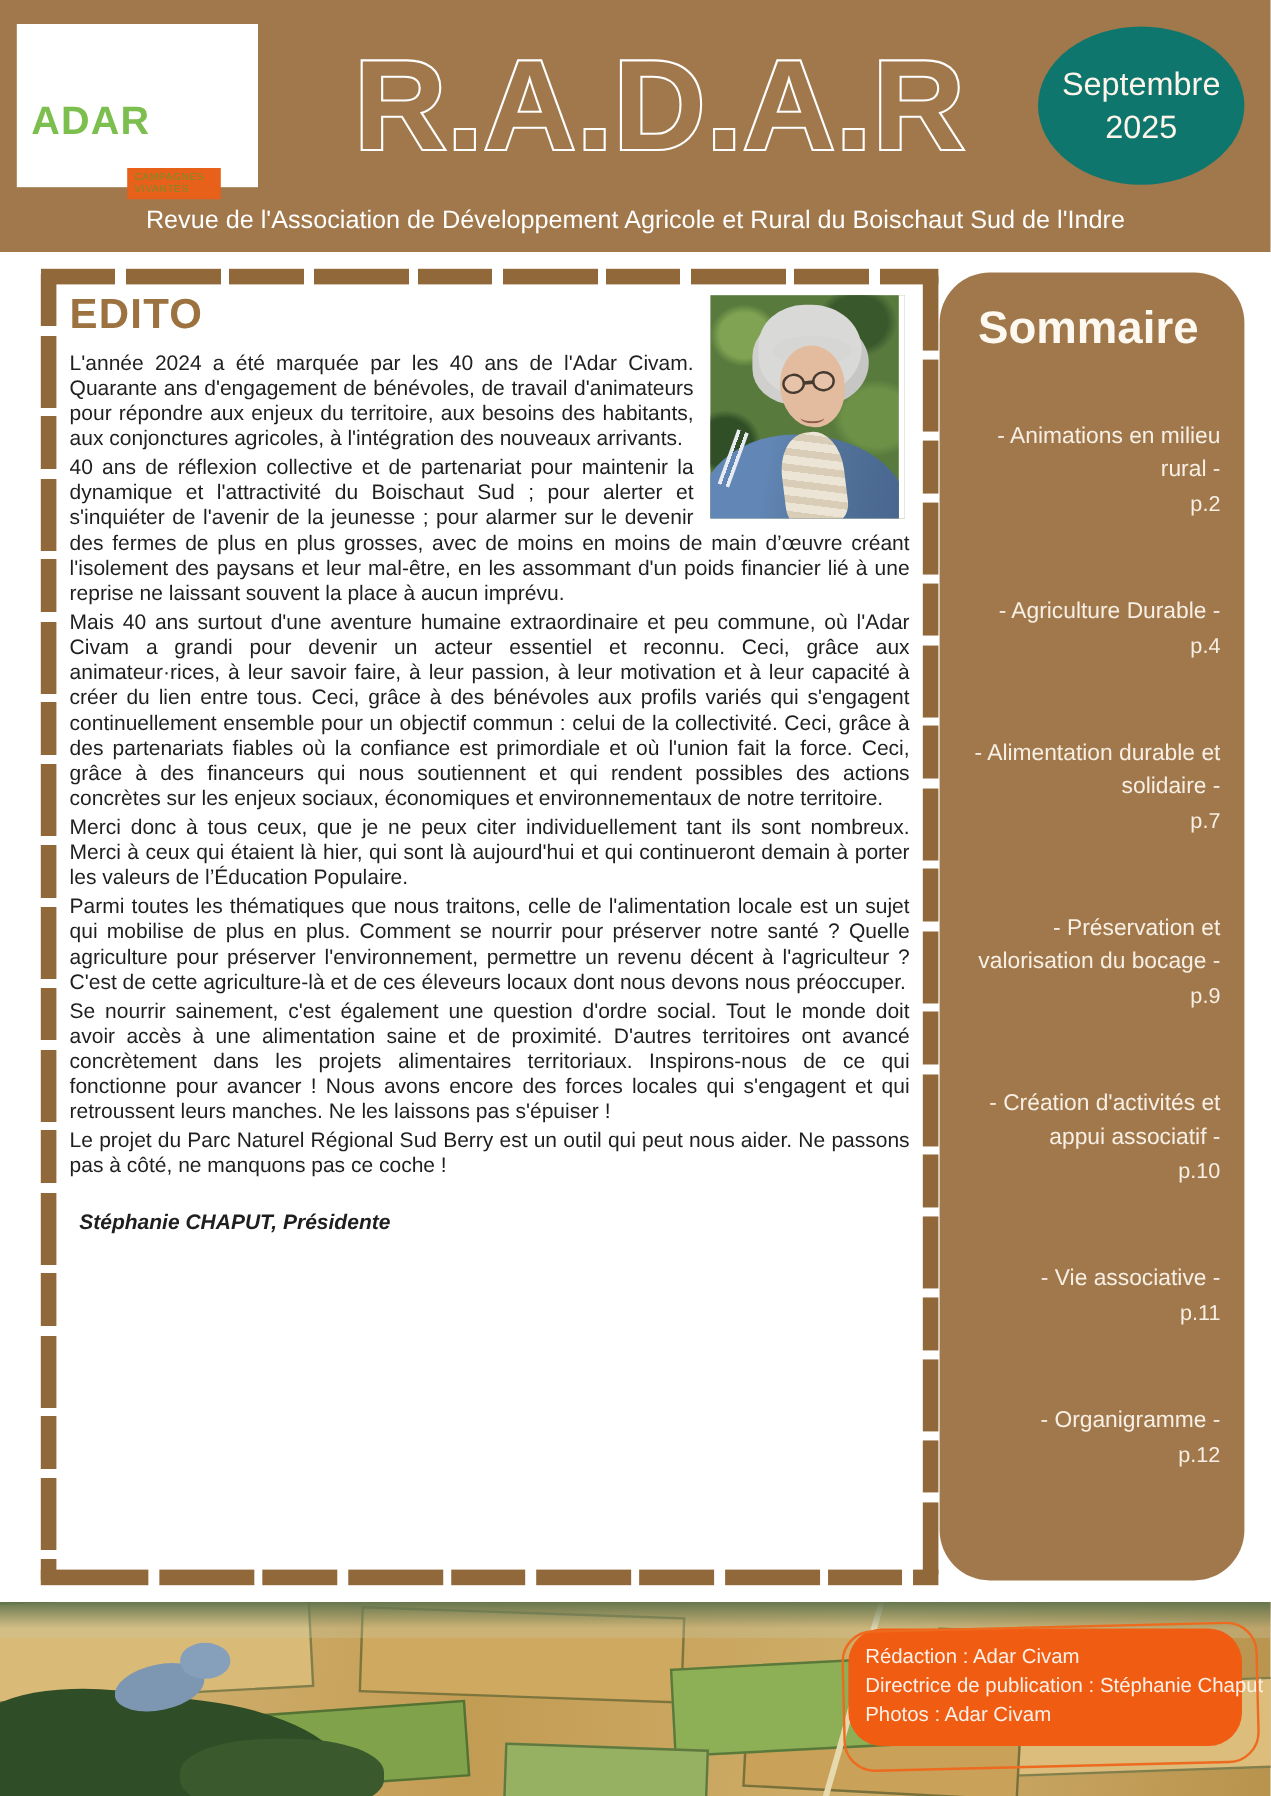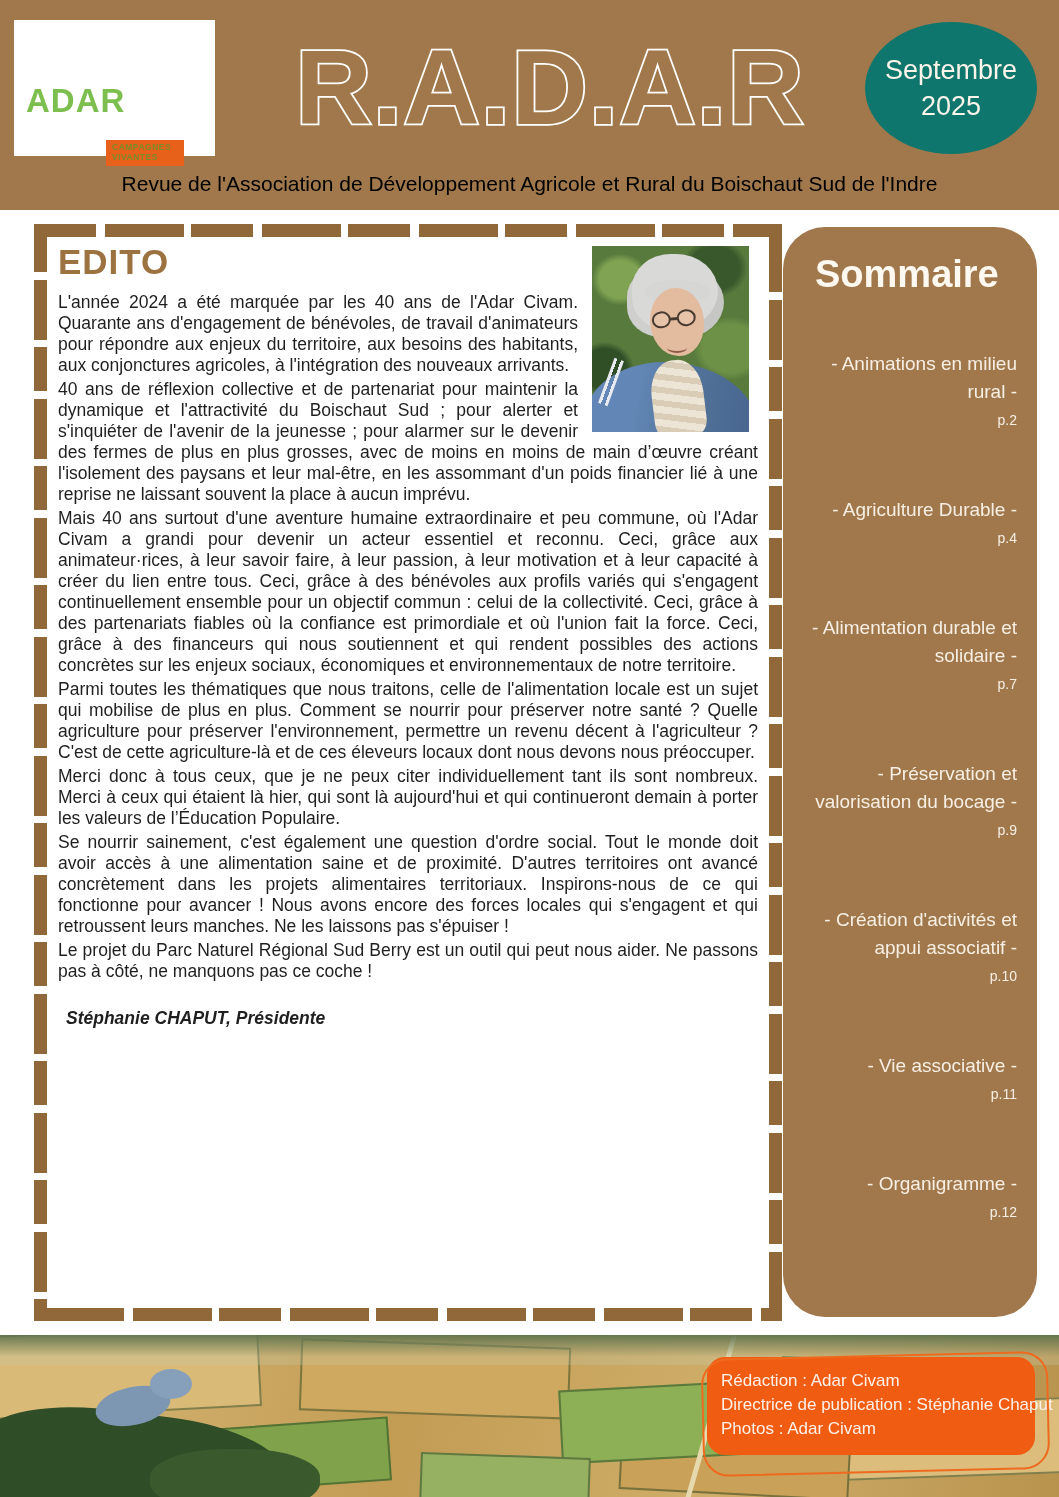--- a/index.html
+++ b/index.html
@@ -10,27 +10,27 @@
   .masthead { position:absolute; left:0; top:0; width:1059px; height:210px; background:#a1784b; }
   .logo-box { position:absolute; left:14px; top:20px; width:201px; height:136px; background:#ffffff; }
   .logo-adar { position:absolute; left:12px; top:62px; font-size:33px; font-weight:bold; color:#7dbf4e; letter-spacing:1px; }
   .logo-green { position:absolute; left:92px; top:30px; width:78px; height:90px; background:#8cc63f; }
   .logo-civam { position:absolute; left:0; right:0; bottom:10px; text-align:center; font-size:27px; font-weight:bold; color:#ffffff; letter-spacing:0.5px; }
   .logo-spiral { position:absolute; right:6px; top:4px; width:40px; height:40px; }
   .leaf { position:absolute; background:#8cc63f; border-radius:0 100% 0 100%; }
   .leaf1 { width:26px; height:13px; right:-8px; top:-14px; transform:rotate(-18deg); }
   .leaf2 { width:17px; height:9px; right:-20px; top:-2px; transform:rotate(22deg); }
   .logo-orange { position:absolute; left:92px; top:120px; width:78px; height:26px; background:#e8611a; padding:2px 0 0 6px; }
-  .logo-tagline { font-size:8.5px; font-weight:bold; color:#7a8c2a; line-height:10px; letter-spacing:0.5px; width:70px; }
+  .logo-tagline { font-size:8.5px; font-weight:normal; color:#7a8c2a; line-height:10px; letter-spacing:0.5px; width:70px; }
 
   .radar-title { position:absolute; left:250px; top:14px; width:600px; height:140px; }
   .issue-badge { position:absolute; left:865px; top:22px; width:172px; height:132px; background:#0f766e; border-radius:50%;
                  display:flex; flex-direction:column; align-items:center; justify-content:center; gap:6px; }
   .issue-badge span { color:#fdf4ea; font-size:27px; line-height:30px; }
-  .masthead-subtitle { position:absolute; left:40px; right:40px; bottom:14px; text-align:center; color:#000000; font-size:21px; }
+  .masthead-subtitle { position:absolute; left:40px; right:40px; bottom:14px; text-align:center; color:#ffffff; font-size:21px; }
 
   
   .edito-box { position:absolute; left:8px; top:224px; width:748px; height:1097px; background:#ffffff;margin-left:26px; }
   .dash { position:absolute; background-repeat:repeat; }
   .dash-h { height:13px; left:0; right:0; background-image:repeating-linear-gradient(90deg,#916839 0 62px, transparent 62px 71px, #916839 71px 150px, transparent 150px 157px); }
   .dash-top { top:0; }
   .dash-bottom { bottom:0; background-position:28px 0; }
   .dash-v { width:13px; top:4px; bottom:4px; background-image:repeating-linear-gradient(180deg,#916839 0 44px, transparent 44px 52px, #916839 52px 112px, transparent 112px 119px); }
   .dash-left { left:0; }
   .dash-right { right:0; background-position:0 20px; }
@@ -66,21 +66,21 @@
 
   .edito-inner p { font-size:17.5px; line-height:21px; color:#1f1f1f; text-align:justify; margin:0 0 3px 0; }
   .signature { font-size:18px; font-weight:bold; font-style:italic; color:#1f1f1f; margin-top:26px !important; text-align:left !important; padding-left:8px; }
 
   
   .sommaire { position:absolute; left:783px; top:227px; width:254px; height:1090px; background:#a1784b; border-radius:42px; overflow:hidden; }
   .sommaire-heading { color:#fdf8f0; font-size:38px; font-weight:bold; padding:26px 0 0 32px; margin-bottom:54px; }
   .toc { padding:0 20px 0 14px; text-align:right; }
   .toc-item { margin-bottom:62px; cursor:pointer; }
   .toc-label { display:block; color:#f7efe4; font-size:19px; line-height:28px; }
-  .toc-page { display:block; color:#f7efe4; font-size:14px; line-height:28px; }
+  .toc-page { display:block; color:#f7efe4; font-size:18px; line-height:28px; }
 
   
   .landscape { position:absolute; left:0; top:1335px; width:1059px; height:162px; overflow:hidden;
                background:linear-gradient(100deg,#d6b979, #c39c54 38%, #cfae69 68%, #b8934e); }
   .field { position:absolute; border:2px solid rgba(42,66,30,0.5); }
   .f-t1 { left:-10px; top:-6px; width:270px; height:84px; background:#d9ba77; transform:rotate(-3deg); }
   .f-t2 { left:300px; top:8px; width:270px; height:72px; background:#cfa95f; transform:rotate(2deg); }
   .f-t3 { right:-8px; top:66px; width:230px; height:76px; background:#dcbd7c; transform:rotate(-2deg); }
   .f-t4 { left:620px; top:96px; width:230px; height:64px; background:#c9a159; transform:rotate(3deg); }
   .f-g1 { left:200px; top:88px; width:190px; height:64px; background:#7fa24b; transform:rotate(-4deg); }
@@ -89,21 +89,21 @@
   .f-g4 { left:420px; top:120px; width:170px; height:52px; background:#97b163; transform:rotate(2deg); }
   .woods1 { position:absolute; left:-24px; bottom:-34px; width:310px; height:118px; background:#2f4d27; border-radius:40%; transform:rotate(7deg); }
   .woods2 { position:absolute; left:150px; bottom:-14px; width:170px; height:62px; background:#3a5a2e; border-radius:45%; }
   .pond1 { position:absolute; left:95px; top:52px; width:76px; height:38px; background:#7d97b3; border-radius:50%; transform:rotate(-12deg); }
   .pond2 { position:absolute; left:150px; top:34px; width:42px; height:30px; background:#86a0bc; border-radius:50%; }
   .road { position:absolute; left:735px; top:-10px; width:5px; height:260px; background:#e7d9ae; transform:rotate(16deg); transform-origin:top center; }
   .treeline { position:absolute; left:0; top:0; width:100%; height:22px;
               background:linear-gradient(180deg, rgba(52,78,36,0.9), rgba(52,78,36,0)); }
   .haze { position:absolute; left:0; top:0; width:100%; height:30px; background:rgba(196,206,176,0.28); }
 
-  .credits { position:absolute; left:707px; top:1357px; width:328px; height:98px; background:#f15c13; border-radius:18px;
+  .credits { position:absolute; left:707px; top:1357px; width:328px; height:98px; background:#f15c13; border-radius:28px;
              padding:12px 14px 0 14px; z-index:3; }
   .credits::before { content:""; position:absolute; inset:-2px -14px -18px -5px; border:2px solid #ee6a1f; border-radius:26px;
                      transform:rotate(-1.4deg); pointer-events:none; }
   .credits div { color:#fdf1e8; font-size:17px; line-height:24px; white-space:nowrap; }
 </style>
 </head>
 <body>
 
 <div class="page">
 
@@ -147,22 +147,22 @@
         </div>
         <div class="p-smile"></div>
         <div class="p-jacket"></div>
         <div class="p-stripes"></div>
         <div class="p-scarf"></div>
       </div>
 
       <p>L'année 2024 a été marquée par les 40 ans de l'Adar Civam. Quarante ans d'engagement de bénévoles, de travail d'animateurs pour répondre aux enjeux du territoire, aux besoins des habitants, aux conjonctures agricoles, à l'intégration des nouveaux arrivants.</p>
       <p>40 ans de réflexion collective et de partenariat pour maintenir la dynamique et l'attractivité du Boischaut Sud ; pour alerter et s'inquiéter de l'avenir de la jeunesse ; pour alarmer sur le devenir des fermes de plus en plus grosses, avec de moins en moins de main d’œuvre créant l'isolement des paysans et leur mal-être, en les assommant d'un poids financier lié à une reprise ne laissant souvent la place à aucun imprévu.</p>
       <p>Mais 40 ans surtout d'une aventure humaine extraordinaire et peu commune, où l'Adar Civam a grandi pour devenir un acteur essentiel et reconnu. Ceci, grâce aux animateur·rices, à leur savoir faire, à leur passion, à leur motivation et à leur capacité à créer du lien entre tous. Ceci, grâce à des bénévoles aux profils variés qui s'engagent continuellement ensemble pour un objectif commun : celui de la collectivité. Ceci, grâce à des partenariats fiables où la confiance est primordiale et où l'union fait la force. Ceci, grâce à des financeurs qui nous soutiennent et qui rendent possibles des actions concrètes sur les enjeux sociaux, économiques et environnementaux de notre territoire.</p>
+      <p>Merci donc à tous ceux, que je ne peux citer individuellement tant ils sont nombreux. Merci à ceux qui étaient là hier, qui sont là aujourd'hui et qui continueront demain à porter les valeurs de l’Éducation Populaire.</p>
       <p>Parmi toutes les thématiques que nous traitons, celle de l'alimentation locale est un sujet qui mobilise de plus en plus. Comment se nourrir pour préserver notre santé ? Quelle agriculture pour préserver l'environnement, permettre un revenu décent à l'agriculteur ? C'est de cette agriculture-là et de ces éleveurs locaux dont nous devons nous préoccuper.</p>
-      <p>Merci donc à tous ceux, que je ne peux citer individuellement tant ils sont nombreux. Merci à ceux qui étaient là hier, qui sont là aujourd'hui et qui continueront demain à porter les valeurs de l’Éducation Populaire.</p>
       <p>Se nourrir sainement, c'est également une question d'ordre social. Tout le monde doit avoir accès à une alimentation saine et de proximité. D'autres territoires ont avancé concrètement dans les projets alimentaires territoriaux. Inspirons-nous de ce qui fonctionne pour avancer ! Nous avons encore des forces locales qui s'engagent et qui retroussent leurs manches. Ne les laissons pas s'épuiser !</p>
       <p>Le projet du Parc Naturel Régional Sud Berry est un outil qui peut nous aider. Ne passons pas à côté, ne manquons pas ce coche !</p>
       <p class="signature">Stéphanie CHAPUT, Présidente</p>
     </div>
   </section>
 
   <aside class="sommaire">
     <h2 class="sommaire-heading">Sommaire</h2>
     <div class="toc">
       <div class="toc-item">

